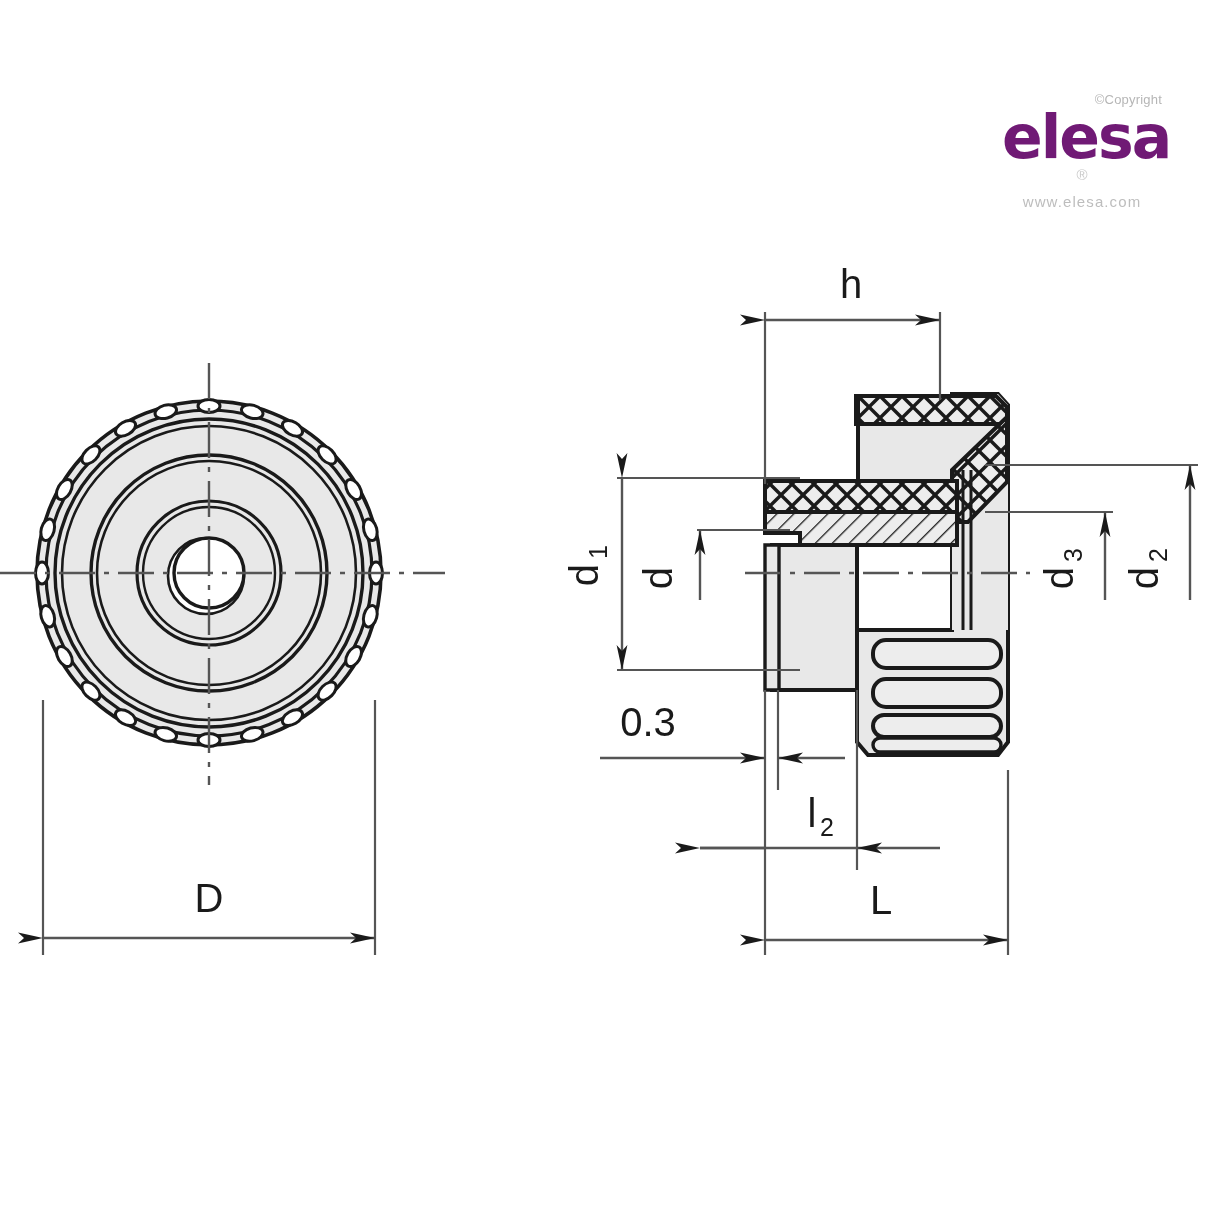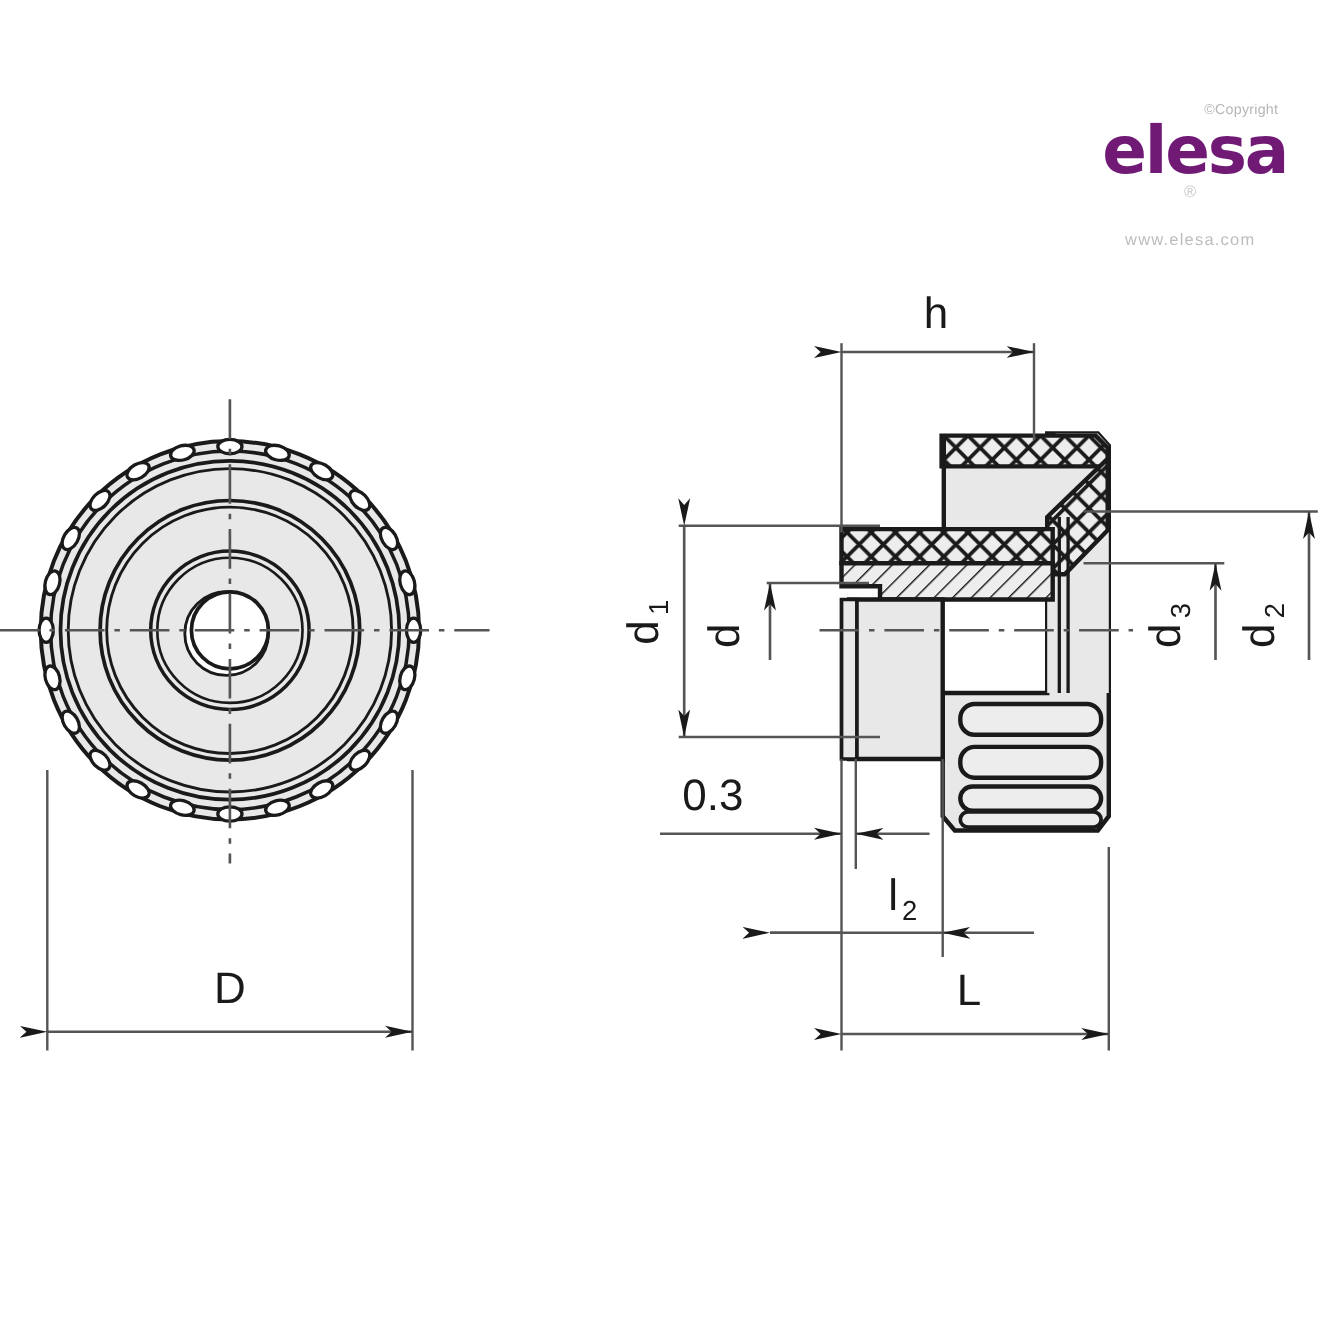--- a/index.html
+++ b/index.html
@@ -55,21 +55,21 @@
   .brand-reg {
     font-size: 15px;
     vertical-align: super;
     letter-spacing: 0;
     color: #c9c9c9;
   }
   .brand-url {
     font-size: 15px;
     color: #bdbdbd;
     letter-spacing: 1.1px;
-    margin-top: 20px;
+    margin-top: 3px;
     font-family: "Liberation Sans", sans-serif;
     white-space: nowrap;
   }
   svg text {
     font-family: "Liberation Sans", sans-serif;
     fill: #1a1a1a;
   }
   .dimlabel {
     font-size: 40px;
   }

